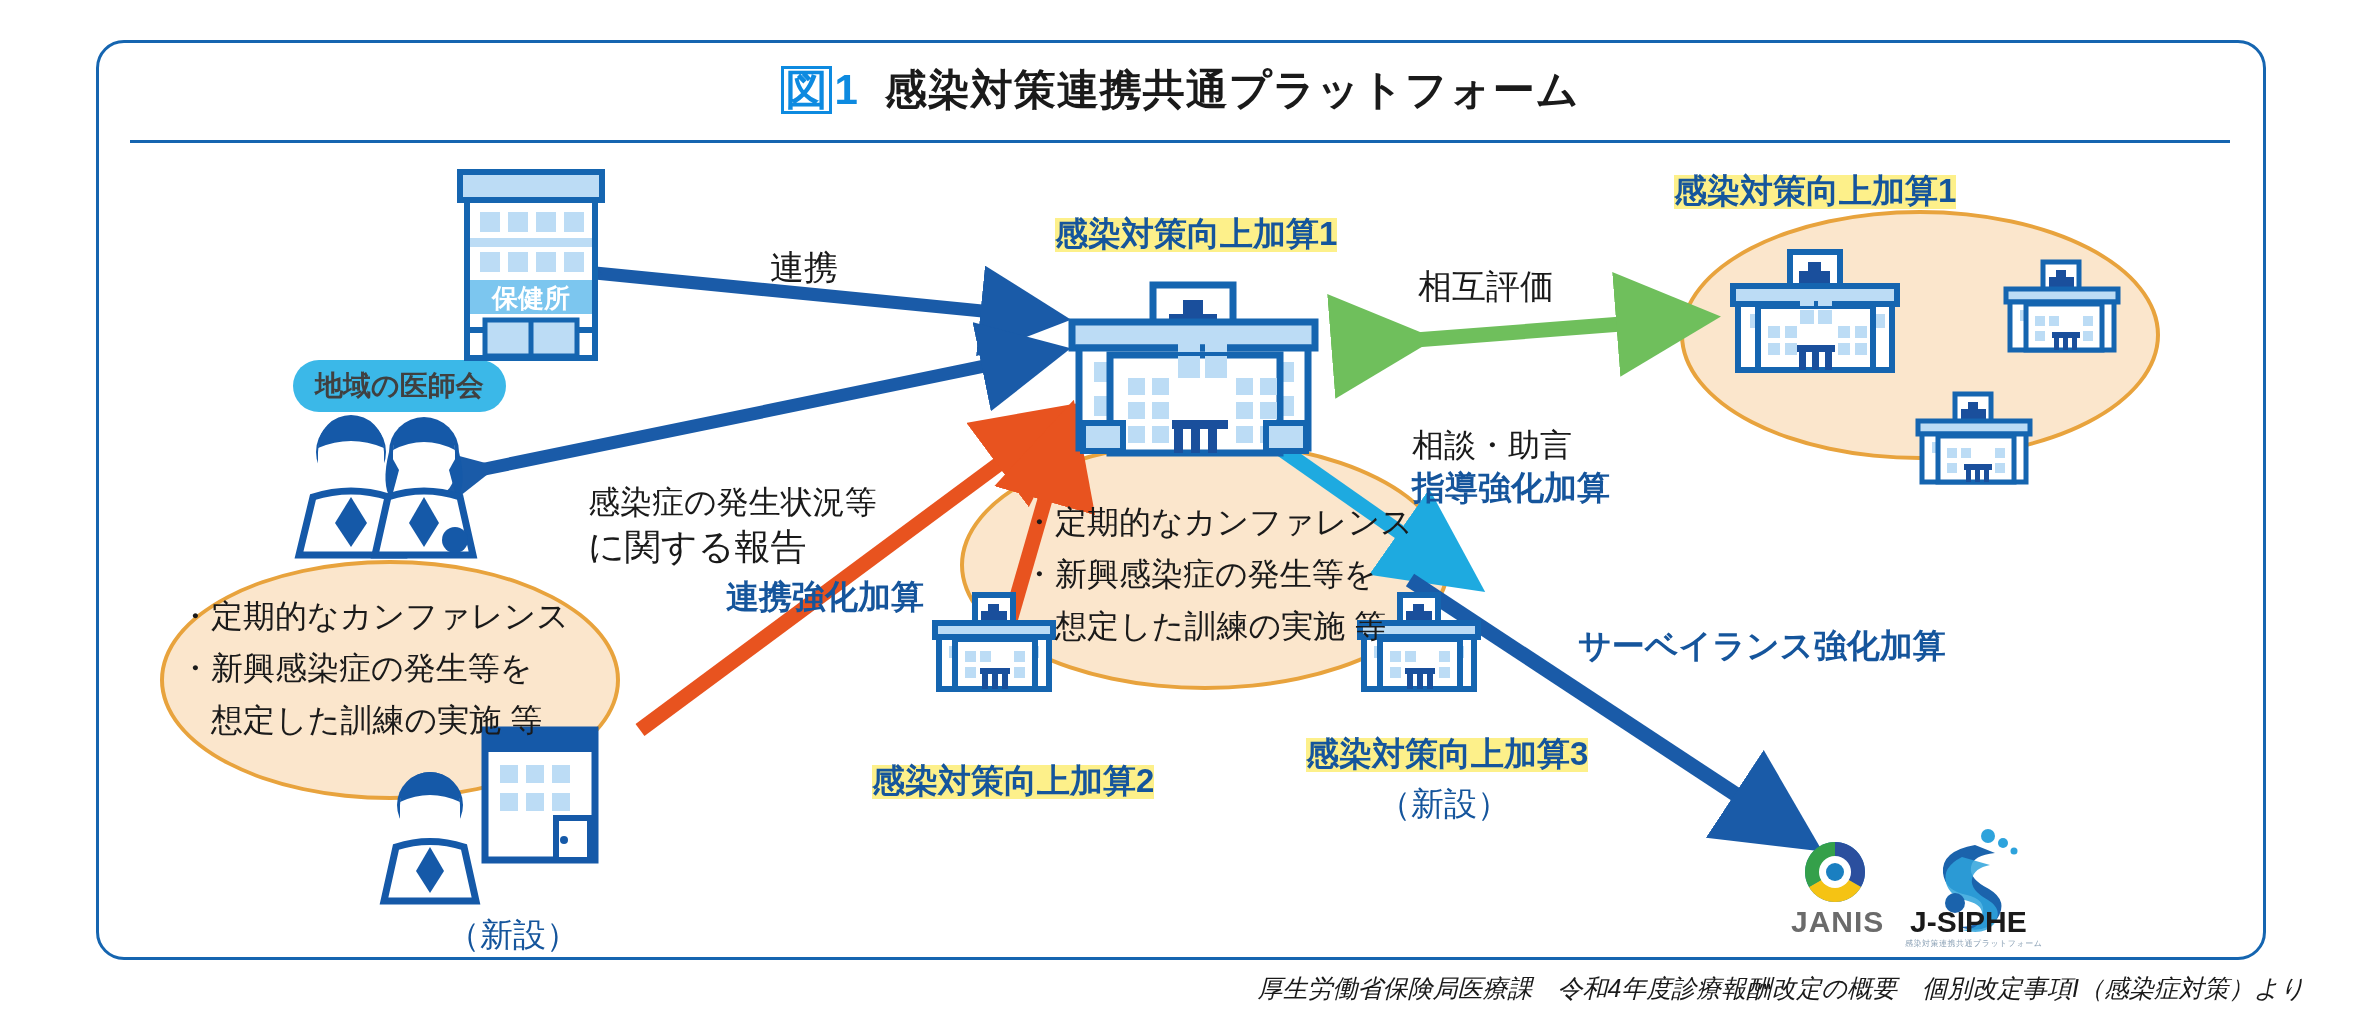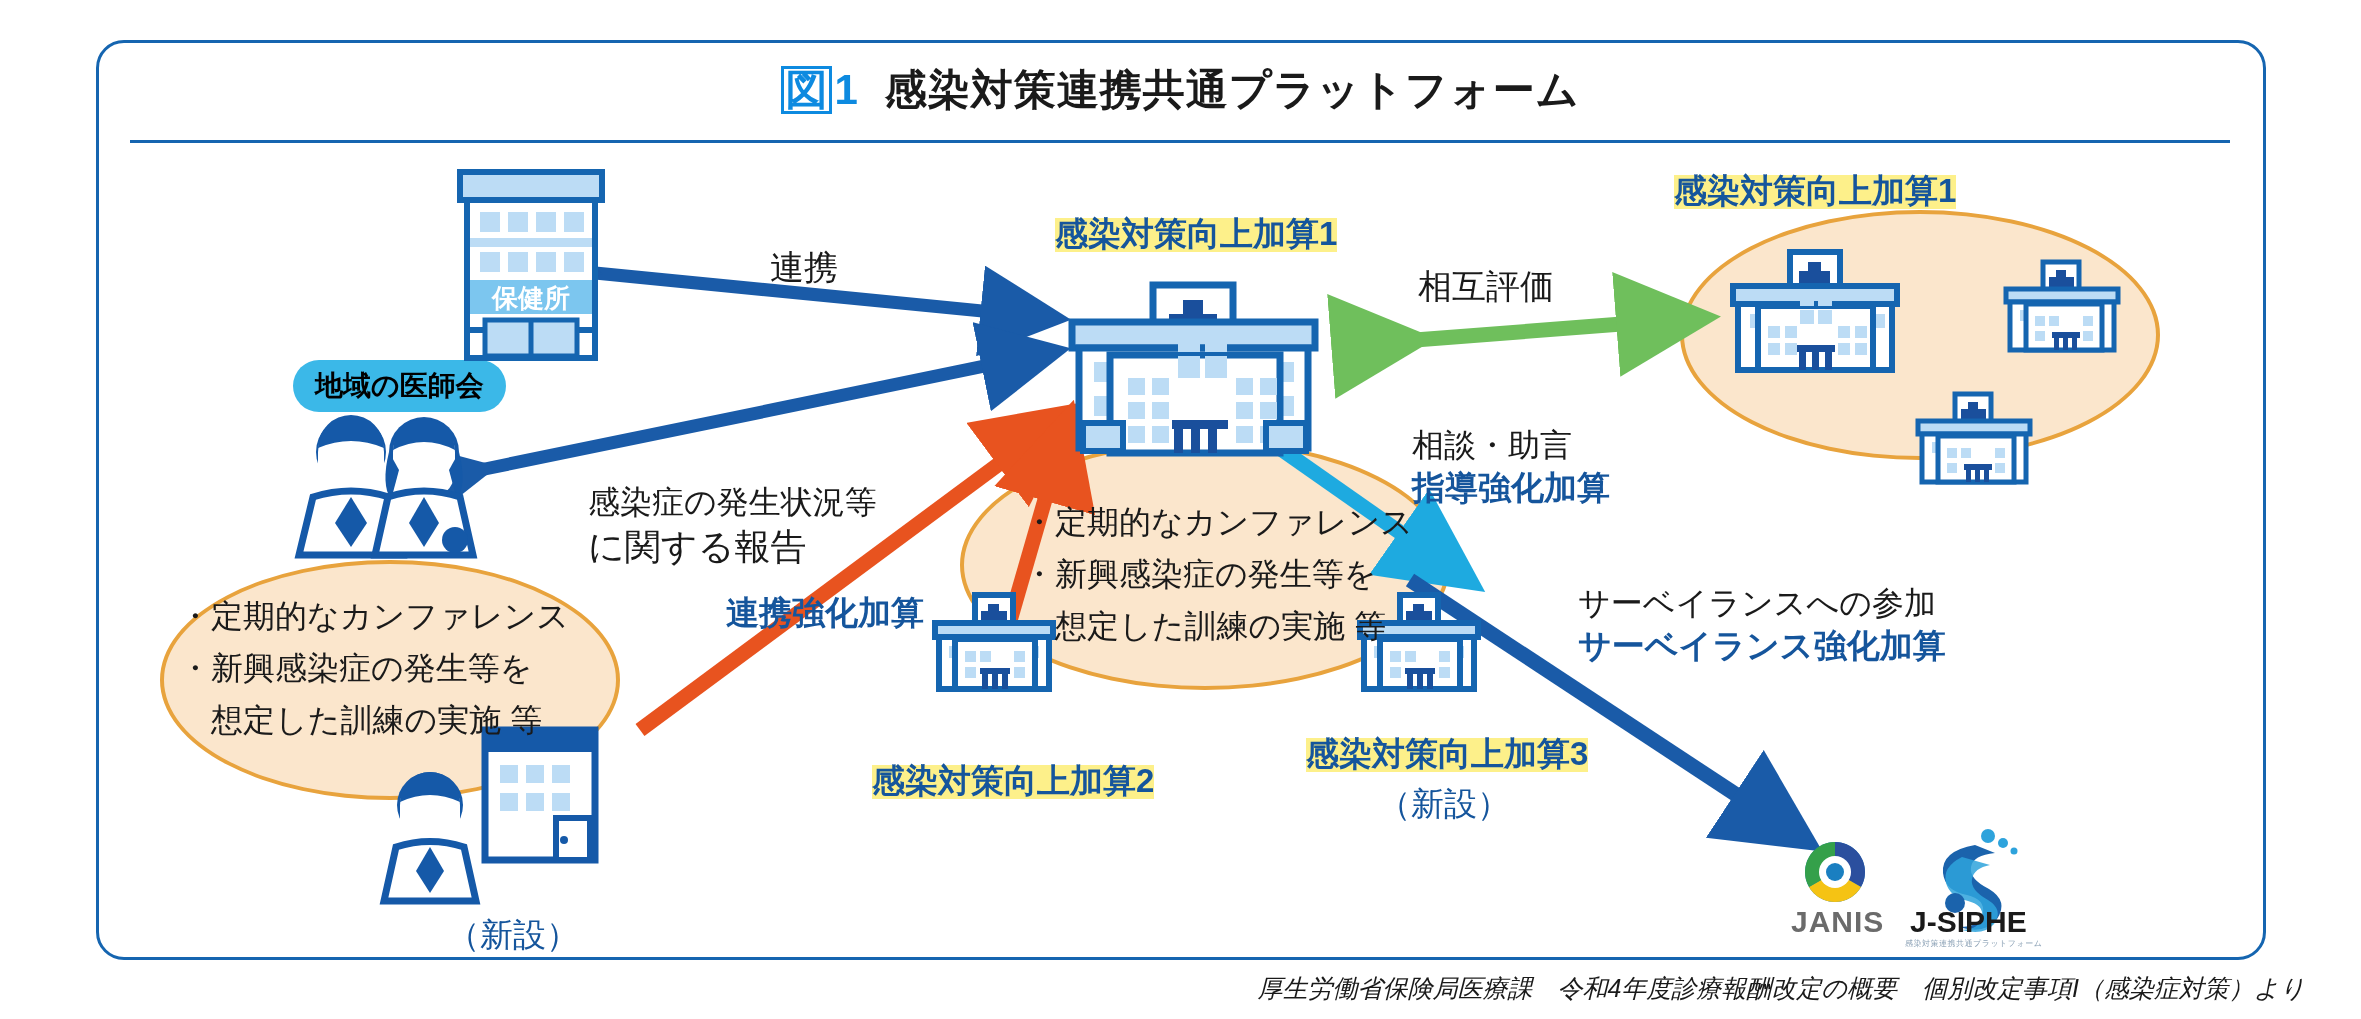--- a/index.html
+++ b/index.html
@@ -36,21 +36,21 @@
     background:linear-gradient(to bottom,transparent 0 12%,#fdf08a 12% 92%,transparent 92%);
     color:#15559c;font-weight:bold;
   }
   .ellipse-fill{
     position:absolute;border:4px solid #e8a33d;background:#fbe6cc;border-radius:50%;
     box-sizing:border-box;
   }
 
   
   .pill{
-    position:absolute;background:#3bb8e8;color:#000000;border-radius:26px;
+    position:absolute;background:#3bb8e8;color:#404040;border-radius:26px;
     font-size:28px;font-weight:bold;padding:7px 22px;white-space:nowrap;
   }
 
   svg.layer{position:absolute;left:0;top:0;width:2361px;height:1019px;pointer-events:none;}
   svg.layer.below{z-index:1;}
   .z2{z-index:2;}
   .z4{z-index:4;}
 
   .footer{
     position:absolute;left:0;top:972px;width:2305px;text-align:right;
@@ -383,26 +383,25 @@
   <div class="txt blu z4" style="left:1378px;top:783px;font-size:33px;font-weight:normal;color:#15559c;">（新設）</div>
 
   <div class="txt z4" style="left:447px;top:914px;font-size:33px;color:#15559c;">（新設）</div>
 
   <div class="txt blk z4" style="left:770px;top:246px;font-size:34px;">連携</div>
 
   <div class="txt blk z4" style="left:1418px;top:265px;font-size:34px;">相互評価</div>
 
   <div class="txt blk z4" style="left:588px;top:482px;font-size:32px;">感染症の発生状況等</div>
   <div class="txt blk z4" style="left:588px;top:524px;font-size:36px;">に関する報告</div>
-  <div class="txt blu z4" style="left:726px;top:592px;font-size:33px;">連携強化加算</div>
+  <div class="txt blu z4" style="left:726px;top:576px;font-size:33px;">連携強化加算</div>
 
   <div class="txt blk z4" style="left:1412px;top:425px;font-size:32px;">相談・助言</div>
   <div class="txt blu z4" style="left:1412px;top:467px;font-size:33px;">指導強化加算</div>
 
-  <div class="txt blk z4" style="left:1578px;top:583px;font-size:32px;">サーベイランスへの参加</div>
   <div class="txt blu z4" style="left:1578px;top:625px;font-size:33px;">サーベイランス強化加算</div>
 
   <div class="txt blk z4" style="left:179px;top:596px;font-size:32px;">・定期的なカンファレンス</div>
   <div class="txt blk z4" style="left:179px;top:648px;font-size:32px;">・新興感染症の発生等を</div>
   <div class="txt blk z4" style="left:179px;top:700px;font-size:32px;">　想定した訓練の実施 等</div>
 
   <div class="txt blk z4" style="left:1023px;top:502px;font-size:32px;">・定期的なカンファレンス</div>
   <div class="txt blk z4" style="left:1023px;top:554px;font-size:32px;">・新興感染症の発生等を</div>
   <div class="txt blk z4" style="left:1023px;top:606px;font-size:32px;">　想定した訓練の実施 等</div>
 

